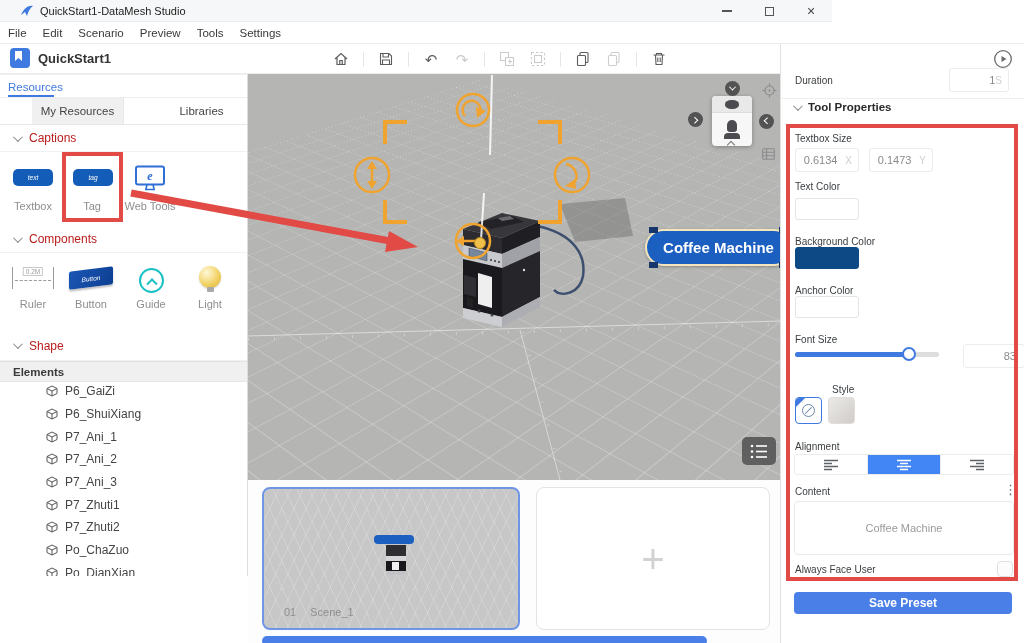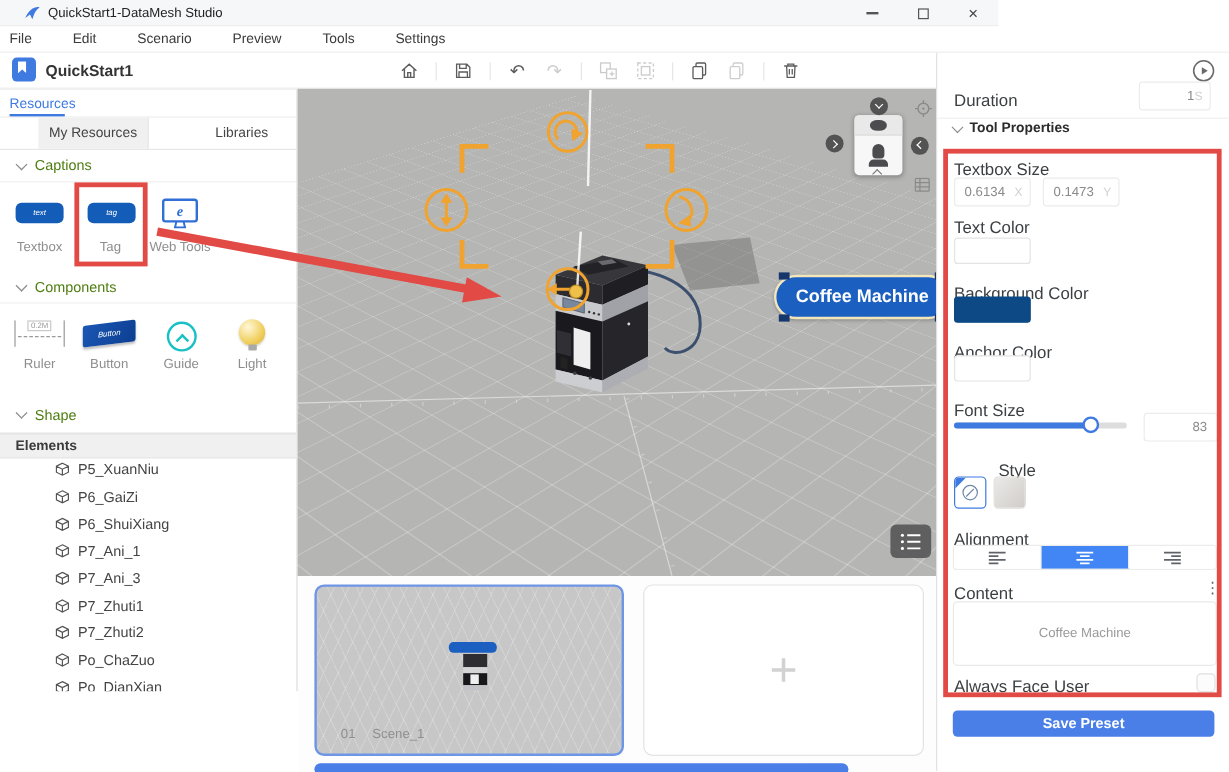--- a/index.html
+++ b/index.html
@@ -10,21 +10,21 @@
   .titlebar { position:absolute; left:0; top:0; width:832px; height:22px; background:#f6f7f8; border-bottom:1px solid #ebebeb; display:flex; align-items:center; }
   .titlebar .title { font-size:11px; color:#222; margin-left:6px; }
   .logo { margin-left:20px; width:14px; height:13px; }
   .win-controls { position:absolute; right:0; top:0; height:22px; display:flex; }
   .win-btn { width:42px; height:22px; display:flex; align-items:center; justify-content:center; color:#555; }
   .glyph-min { width:10px; height:1.4px; background:#555; }
   .glyph-max { width:9px; height:9px; border:1.3px solid #555; }
   .glyph-close { font-size:14px; line-height:1; color:#444; }
 
   
-  .menubar { position:absolute; left:0; top:22px; width:1024px; height:22px; background:#fff; border-bottom:1px solid #ececec; display:flex; align-items:center; gap:34px; padding-left:8px; }
+  .menubar { position:absolute; left:0; top:22px; width:1024px; height:22px; background:#fff; border-bottom:1px solid #ececec; display:flex; align-items:center; gap:16px; padding-left:8px; }
   .menubar span { font-size:11.5px; color:#3a3a3a; }
 
   
   .toolbar { position:absolute; left:0; top:44px; width:780px; height:30px; background:#fff; border-bottom:1px solid #ececec; }
   .project { position:absolute; left:10px; top:4px; display:flex; align-items:center; gap:8px; }
   .book-icon { width:20px; height:20px; background:#3f7ae0; border-radius:4px; position:relative; }
   .book-icon i { position:absolute; left:5px; top:3px; width:7px; height:10px; background:#fff; clip-path:polygon(0 0,100% 0,100% 100%,50% 70%,0 100%); }
   .project span { font-size:13px; color:#333; font-weight:bold; }
   .tools { position:absolute; left:332px; top:0; height:30px; display:flex; align-items:center; gap:13px; }
   .tools .sep { width:1px; height:15px; background:#e6e6e6; }
@@ -34,21 +34,21 @@
 
   
   .sidebar { position:absolute; left:0; top:74px; width:248px; height:502px; background:#fff; border-right:1px solid #ddd; border-top:1px solid #f0f0f0; overflow:hidden; }
   .res-row { position:absolute; left:0; top:0; width:100%; height:23px; border-bottom:1px solid #eee; }
   .res-label { position:absolute; left:8px; top:6px; font-size:11.5px; color:#3f7ae0; }
   .res-underline { position:absolute; left:8px; top:20px; width:46px; height:2px; background:#3f7ae0; }
   .side-tabs { position:absolute; left:0; top:23px; width:100%; height:27px; display:flex; border-bottom:1px solid #e7e7e7; }
   .side-tab { flex:1; display:flex; align-items:center; justify-content:center; font-size:11.5px; color:#444;margin-left:32px; }
   .side-tab.active { background:#f0f0f0; border-right:1px solid #e7e7e7; }
   .sec-head { position:absolute; left:0; width:100%; height:27px; border-bottom:1px solid #f1f1f1; display:flex; align-items:center; gap:9px; padding-left:13px; }
-  .sec-head span.t { font-size:12px; color:#4d7c0f; }
+  .sec-head span.t { font-size:12px; color:#b91c1c; }
   .chev { width:7px; height:7px; border-right:1.5px solid #8a8a8a; border-bottom:1.5px solid #8a8a8a; transform:rotate(45deg) translateY(-2px); display:inline-block; }
   .cap-label { position:absolute; font-size:11px; color:#8e8e8e; text-align:center; transform:translateX(-50%); }
   .mini-pill { position:absolute; width:40px; height:17px; background:#135cb8; border-radius:5px; color:#fff; font-size:6.5px; font-style:italic; display:flex; align-items:center; justify-content:center; }
   .ruler-ic { position:absolute; width:42px; height:22px; border-left:1.5px solid #9a9a9a; border-right:1.5px solid #9a9a9a; }
   .ruler-ic .num { position:absolute; left:50%; top:0; transform:translateX(-50%); font-size:6.5px; color:#9a9a9a; border:0.5px solid #c9c9c9; padding:0 2px; background:#fff; }
   .ruler-ic .ln { position:absolute; left:2px; right:2px; top:13px; border-top:1px dashed #9a9a9a; }
   .btn-ic { position:absolute; width:44px; height:18px; background:linear-gradient(120deg,#1a56b4,#0d3f92); transform:skewY(-7deg); border-radius:2px; color:#fff; font-size:6.5px; font-style:italic; display:flex; align-items:center; justify-content:center; box-shadow:0 2px 2px rgba(0,0,0,.25); }
   .guide-ic { position:absolute; width:25px; height:25px; border:2.5px solid #19c0c4; border-radius:50%; display:flex; align-items:center; justify-content:center; }
   .guide-ic i { width:8px; height:8px; border-left:2.5px solid #19c0c4; border-top:2.5px solid #19c0c4; transform:rotate(45deg) translate(2px,2px); }
   .light-ic { position:absolute; width:22px; height:22px; border-radius:50%; background:radial-gradient(circle at 35% 30%, #fff8d8, #f0cf5e 60%, #d9ae35); box-shadow:0 1px 2px rgba(0,0,0,.2); }
@@ -99,21 +99,21 @@
   .mm-pill { position:absolute; left:0; top:0; width:40px; height:9px; background:#1b5fc1; border-radius:4px; }
   .mm-top { position:absolute; left:12px; top:10px; width:20px; height:11px; background:#2e2e32; }
   .mm-sil { position:absolute; left:12px; top:21px; width:20px; height:5px; background:#d5d5d8; }
   .mm-dark { position:absolute; left:12px; top:26px; width:20px; height:10px; background:#18181c; }
   .mm-cup { position:absolute; left:18px; top:27px; width:7px; height:8px; background:#efefef; }
   .mm-base { position:absolute; left:12px; top:36px; width:20px; height:4px; background:#c3c3c7; }
   .hbar { position:absolute; left:14px; top:156px; width:445px; height:10px; background:#4a7fe8; border-radius:5px; }
 
   
   .rpanel { position:absolute; left:780px; top:44px; width:244px; height:599px; background:#fff; border-left:1px solid #e2e2e2; }
-  .plabel { position:absolute; font-size:14px; color:#3c4043; }
+  .plabel { position:absolute; font-size:10px; color:#3c4043; }
   .pinput { position:absolute; height:24px; border:1px solid #ececec; border-radius:3px; display:flex; align-items:center; font-size:11px; }
   .pinput .val { flex:1; text-align:center; color:#8a8a8a; }
   .pinput .suf { color:#cfcfcf; padding-right:6px; font-size:10px; }
   .divider { position:absolute; left:0; width:100%; height:1px; background:#efefef; }
   .tp-head { position:absolute; left:12px; top:57px; display:flex; align-items:center; gap:8px; }
   .tp-head b { font-size:11.5px; color:#2b2b2b; }
   .swatch { position:absolute; width:64px; height:22px; border:1px solid #e4e4e4; border-radius:3px; background:#fff; }
   .swatch.dark { background:#0d4a85; border-color:#0d4a85; }
   .slider-track { position:absolute; left:14px; top:308px; width:144px; height:5px; border-radius:3px; background:#ddd; }
   .slider-fill { width:114px; height:5px; border-radius:3px; background:#3f7ae0; }
@@ -294,39 +294,39 @@
 
     <div class="elements-head">
       <span>Elements</span>
     </div>
 
     <div class="el-list">
       <div class="el-row">
           <svg width="12" height="12" viewBox="0 0 12 12">
             <path d="M6 1 L11 3.5 V8.5 L6 11 L1 8.5 V3.5 Z M1 3.5 L6 6 L11 3.5 M6 6 V11" stroke="#555" stroke-width="1" fill="none"></path>
           </svg>
-          <span>P5_XuanNiu</span>
-        </div>
-      <div class="el-row">
-          <svg width="12" height="12" viewBox="0 0 12 12">
-            <path d="M6 1 L11 3.5 V8.5 L6 11 L1 8.5 V3.5 Z M1 3.5 L6 6 L11 3.5 M6 6 V11" stroke="#555" stroke-width="1" fill="none"></path>
-          </svg>
           <span>P6_GaiZi</span>
         </div>
       <div class="el-row">
           <svg width="12" height="12" viewBox="0 0 12 12">
             <path d="M6 1 L11 3.5 V8.5 L6 11 L1 8.5 V3.5 Z M1 3.5 L6 6 L11 3.5 M6 6 V11" stroke="#555" stroke-width="1" fill="none"></path>
           </svg>
           <span>P6_ShuiXiang</span>
         </div>
       <div class="el-row">
           <svg width="12" height="12" viewBox="0 0 12 12">
             <path d="M6 1 L11 3.5 V8.5 L6 11 L1 8.5 V3.5 Z M1 3.5 L6 6 L11 3.5 M6 6 V11" stroke="#555" stroke-width="1" fill="none"></path>
           </svg>
           <span>P7_Ani_1</span>
+        </div>
+      <div class="el-row">
+          <svg width="12" height="12" viewBox="0 0 12 12">
+            <path d="M6 1 L11 3.5 V8.5 L6 11 L1 8.5 V3.5 Z M1 3.5 L6 6 L11 3.5 M6 6 V11" stroke="#555" stroke-width="1" fill="none"></path>
+          </svg>
+          <span>P7_Ani_2</span>
         </div>
       <div class="el-row">
           <svg width="12" height="12" viewBox="0 0 12 12">
             <path d="M6 1 L11 3.5 V8.5 L6 11 L1 8.5 V3.5 Z M1 3.5 L6 6 L11 3.5 M6 6 V11" stroke="#555" stroke-width="1" fill="none"></path>
           </svg>
           <span>P7_Ani_3</span>
         </div>
       <div class="el-row">
           <svg width="12" height="12" viewBox="0 0 12 12">
             <path d="M6 1 L11 3.5 V8.5 L6 11 L1 8.5 V3.5 Z M1 3.5 L6 6 L11 3.5 M6 6 V11" stroke="#555" stroke-width="1" fill="none"></path>
@@ -542,21 +542,21 @@
     <div class="swatch dark" style="left:14px; top:203px;"></div>
 
     <span class="plabel" style="left:14px; top:241px;">Anchor Color</span>
     <div class="swatch" style="left:14px; top:252px;"></div>
 
     <span class="plabel" style="left:14px; top:290px;">Font Size</span>
     <div class="slider-track">
         <div class="slider-fill"></div>
       </div>
     <div class="slider-handle"></div>
-    <div class="pinput" style="left:172px; top:300px; width:62px;">
+    <div class="pinput" style="left:182px; top:300px; width:62px;">
       <span class="val" style="text-align:right; padding-right:8px;">83</span>
     </div>
 
     <span class="plabel" style="left:14px; top:340px;margin-left:37px;">Style</span>
     <div class="style-sw sel">
         <i class="no-ic"></i>
       </div>
     <div class="style-sw plain"></div>
 
     <span class="plabel" style="left:14px; top:397px;">Alignment</span>

